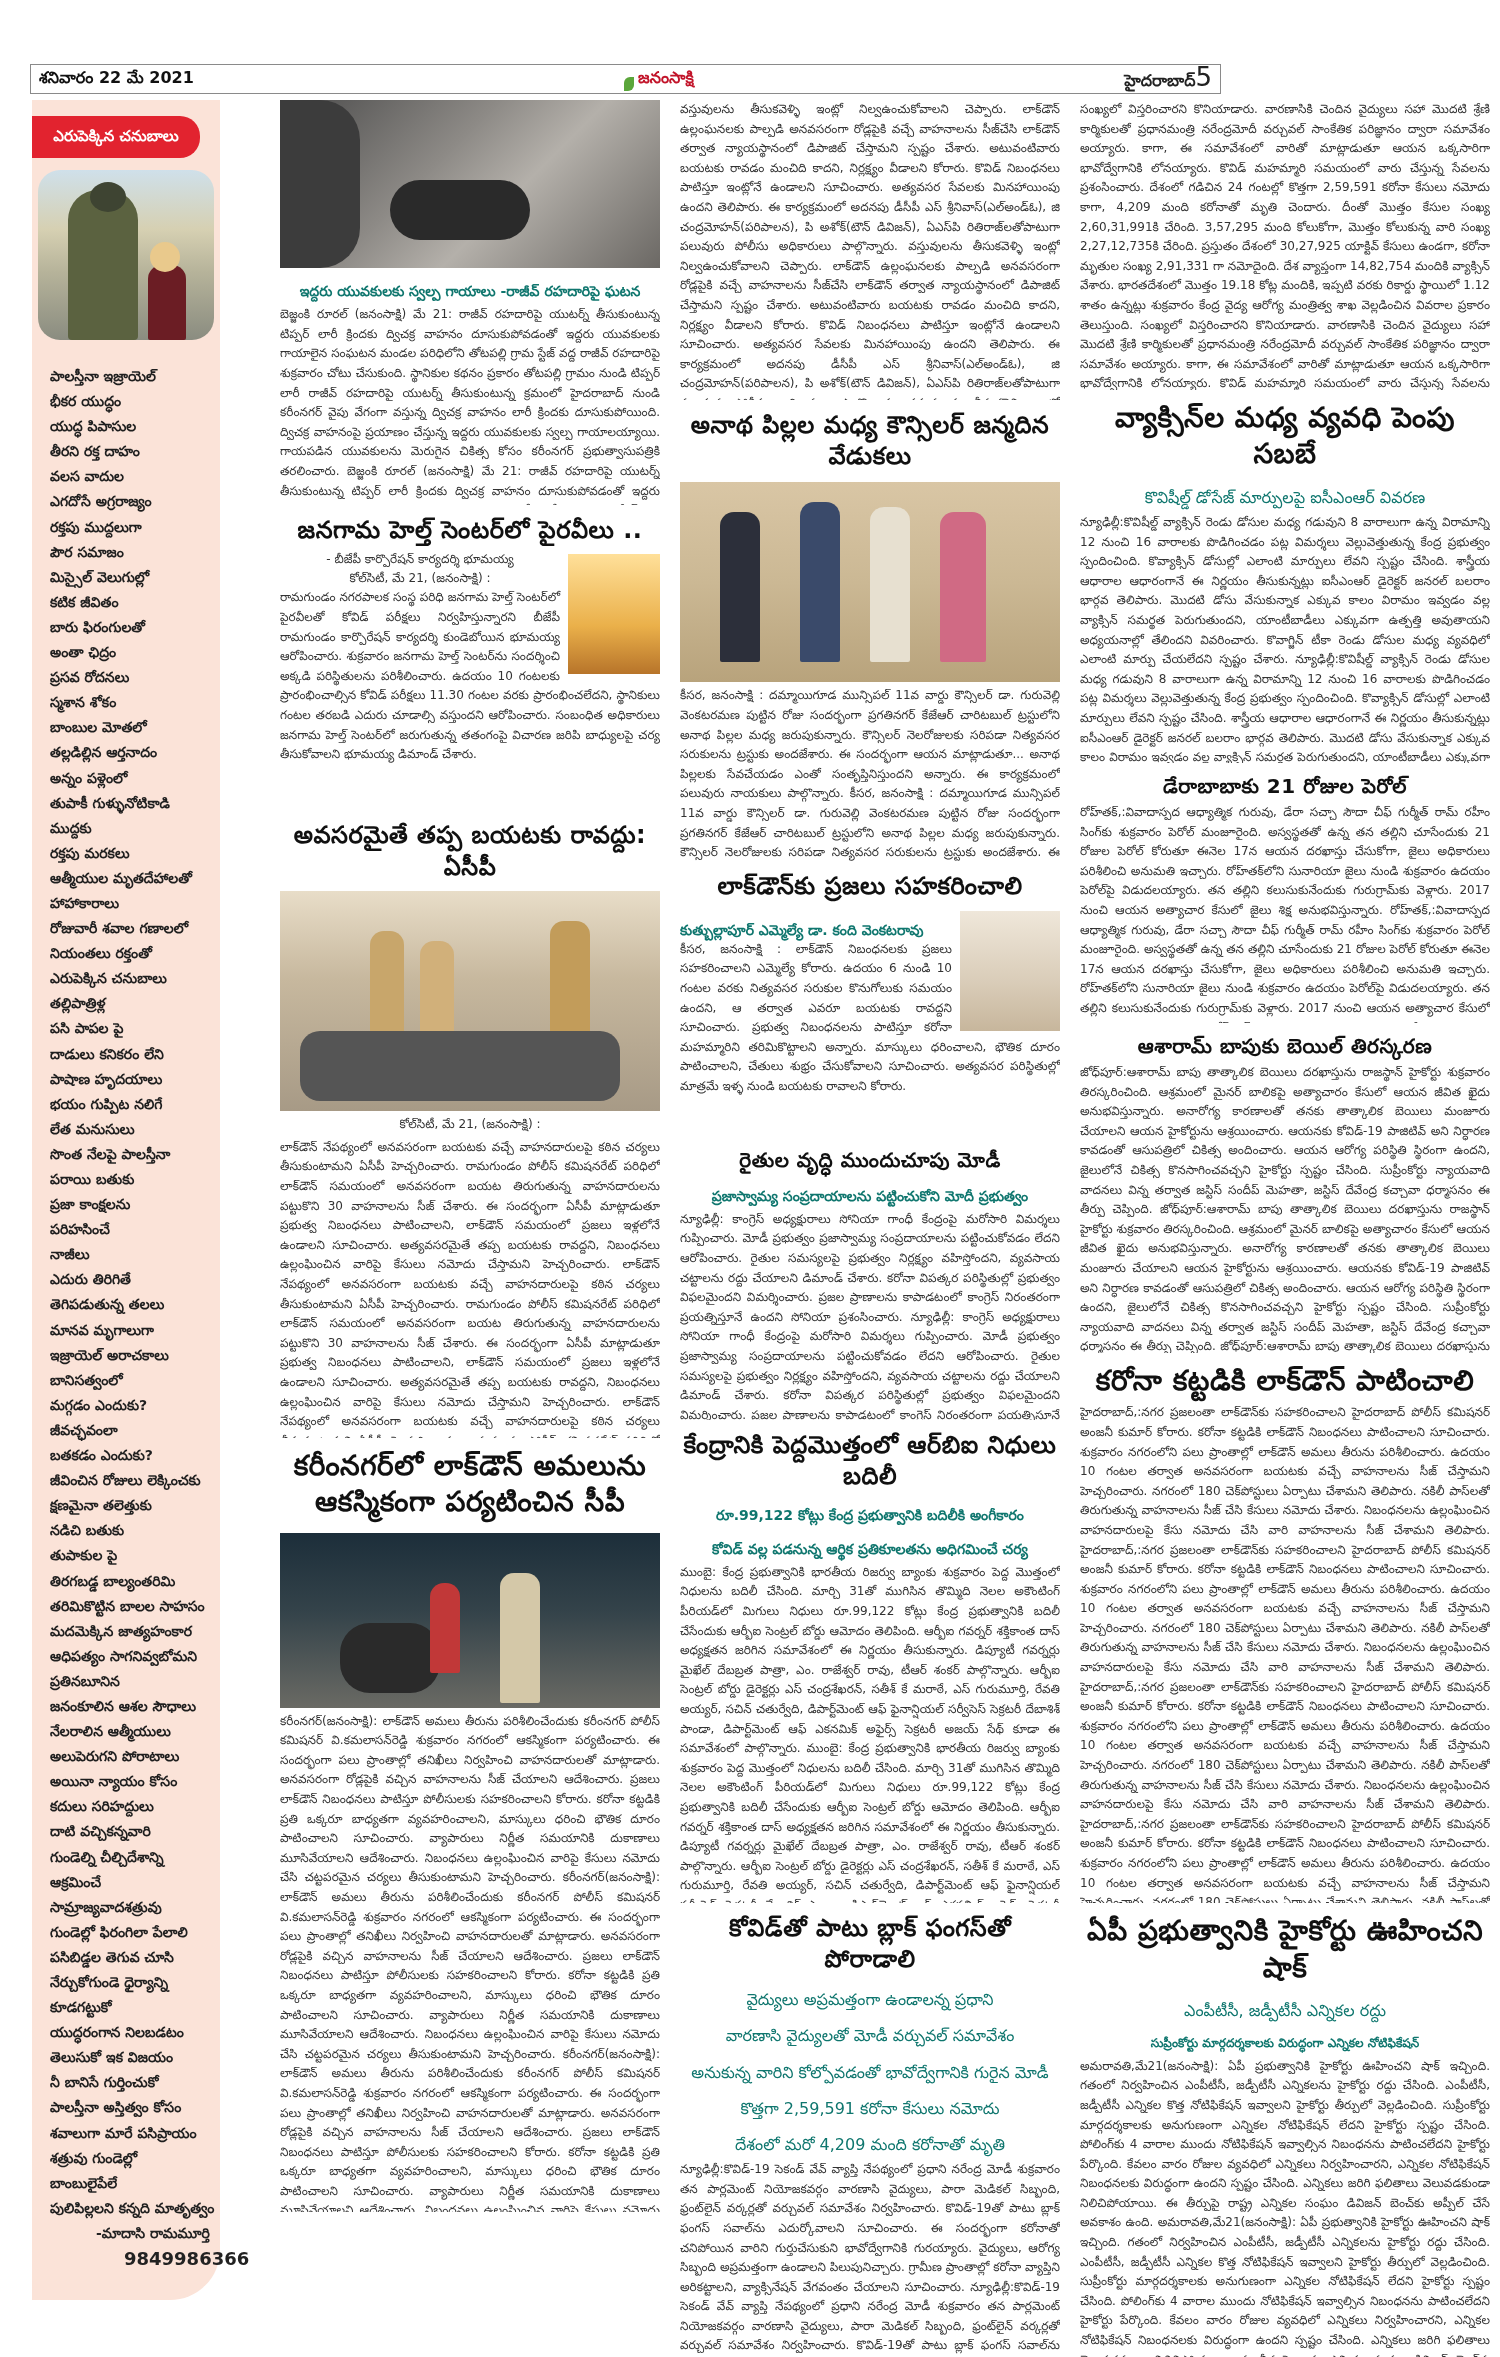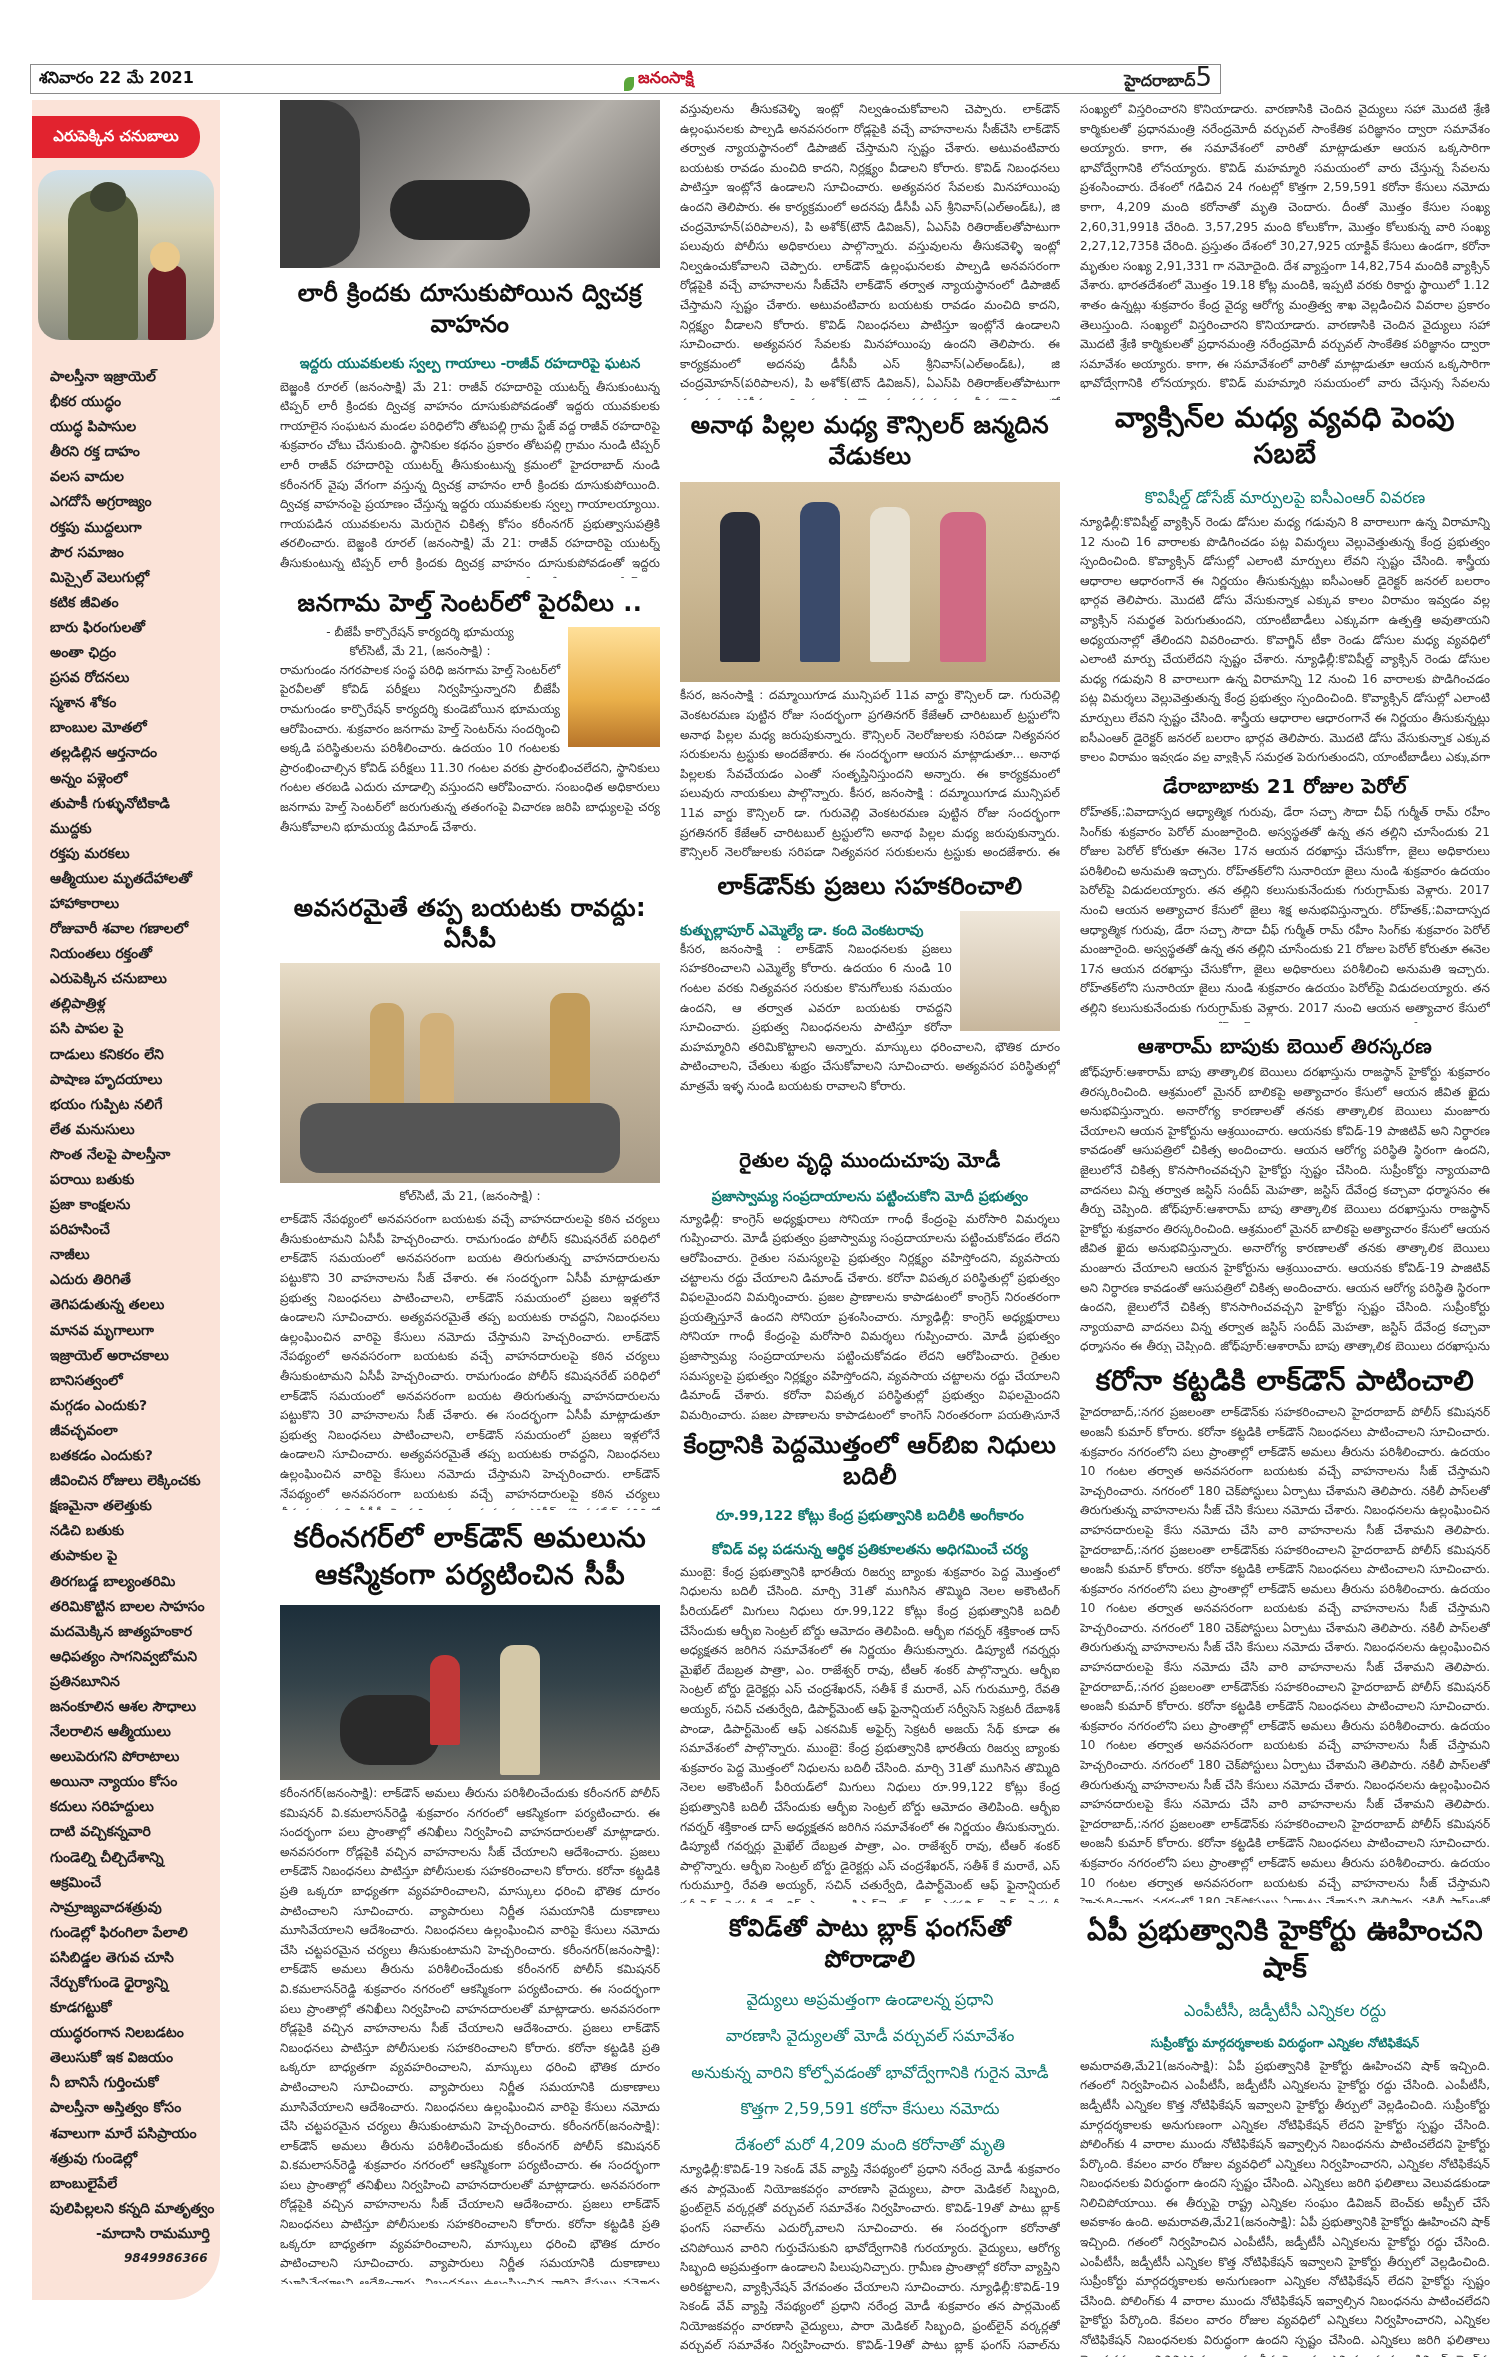--- a/index.html
+++ b/index.html
@@ -33,21 +33,21 @@
     background: linear-gradient(180deg, #cfe0ea 0%, #d6d0b2 35%, #b6b39a 60%, #8a8c80 100%);
     position: relative; overflow: hidden;
   }
   .poem-photo .soldier { position: absolute; left: 30px; top: 20px; width: 70px; height: 150px; background: #5b6240; border-radius: 30px 30px 4px 4px; }
   .poem-photo .helmet { position: absolute; left: 52px; top: 12px; width: 36px; height: 30px; background: #3e4432; border-radius: 50%; }
   .poem-photo .child { position: absolute; left: 110px; top: 95px; width: 38px; height: 75px; background: #6b1d24; border-radius: 14px 14px 2px 2px; }
   .poem-photo .child-head { position: absolute; left: 112px; top: 72px; width: 30px; height: 30px; background: #e9c98c; border-radius: 50%; }
   .poem-lines { padding: 24px 0 0 18px; }
   .poem-lines div { font-size: 14px; line-height: 25.1px; font-weight: bold; color: #1e1e1e; white-space: nowrap; }
   .poem-author { padding-left: 64px; font-size: 14px; font-weight: bold; margin-top: 0; line-height: 25px; }
-  .poem-phone { padding-left: 92px; font-size: 12px; font-weight: bold; line-height: 25px; font-style: italic; }
+  .poem-phone { padding-left: 92px; font-size: 18px; font-weight: bold; line-height: 25px; }
 
   
   .col { position: absolute; top: 100px; }
   .col1 { left: 280px; width: 380px; }
   .col2 { left: 680px; width: 380px; }
   .col3 { left: 1080px; width: 410px; }
 
   .photo { background: #8a8580; position: relative; overflow: hidden; }
   .photo.crash { height: 168px; background: linear-gradient(135deg, #4a4a4a 0%, #8d8a86 40%, #b4b0aa 60%, #6b6864 100%); }
   .photo.crash .tyre { position: absolute; left: 0; top: 0; width: 80px; height: 168px; background: #3c3c3c; border-radius: 0 40px 40px 0; }
@@ -171,21 +171,20 @@
     </div>
   <div class="poem-author">-మాదాసి రామమూర్తి</div>
   <div class="poem-phone">9849986366</div>
 </div>
 
 <div class="col col1">
   <div class="photo crash">
     <div class="tyre"></div>
     <div class="bike"></div>
   </div>
-  <div class="headline">లారీ క్రిందకు దూసుకుపోయిన ద్విచక్ర వాహనం</div>
   <div class="subhead">ఇద్దరు యువకులకు స్వల్ప గాయాలు -రాజీవ్ రహదారిపై ఘటన</div>
   <div class="body" style="height:200px">బెజ్జంకి రూరల్ (జనంసాక్షి) మే 21: రాజీవ్ రహదారిపై యుటర్న్ తీసుకుంటున్న టిప్పర్ లారీ క్రిందకు ద్విచక్ర వాహనం దూసుకుపోవడంతో ఇద్దరు యువకులకు గాయాలైన సంఘటన మండల పరిధిలోని తోటపల్లి గ్రామ స్టేజ్ వద్ద రాజీవ్ రహదారిపై శుక్రవారం చోటు చేసుకుంది. స్థానికుల కథనం ప్రకారం తోటపల్లి గ్రామం నుండి టిప్పర్ లారీ రాజీవ్ రహదారిపై యుటర్న్ తీసుకుంటున్న క్రమంలో హైదరాబాద్ నుండి కరీంనగర్ వైపు వేగంగా వస్తున్న ద్విచక్ర వాహనం లారీ క్రిందకు దూసుకుపోయింది. ద్విచక్ర వాహనంపై ప్రయాణం చేస్తున్న ఇద్దరు యువకులకు స్వల్ప గాయాలయ్యాయి. గాయపడిన యువకులను మెరుగైన చికిత్స కోసం కరీంనగర్ ప్రభుత్వాసుపత్రికి తరలించారు. బెజ్జంకి రూరల్ (జనంసాక్షి) మే 21: రాజీవ్ రహదారిపై యుటర్న్ తీసుకుంటున్న టిప్పర్ లారీ క్రిందకు ద్విచక్ర వాహనం దూసుకుపోవడంతో ఇద్దరు యువకులకు గాయాలైన సంఘటన మండల పరిధిలోని తోటపల్లి గ్రామ స్టేజ్ వద్ద రాజీవ్ రహదారిపై శుక్రవారం చోటు చేసుకుంది. స్థానికుల కథనం ప్రకారం తోటపల్లి గ్రామం నుండి టిప్పర్ లారీ రాజీవ్ రహదారిపై యుటర్న్ తీసుకుంటున్న క్రమంలో హైదరాబాద్ నుండి కరీంనగర్ వైపు వేగంగా వస్తున్న ద్విచక్ర వాహనం లారీ క్రిందకు దూసుకుపోయింది. ద్విచక్ర వాహనంపై ప్రయాణం చేస్తున్న ఇద్దరు యువకులకు స్వల్ప గాయాలయ్యాయి. గాయపడిన యువకులను మెరుగైన చికిత్స కోసం కరీంనగర్ ప్రభుత్వాసుపత్రికి తరలించారు. బెజ్జంకి రూరల్ (జనంసాక్షి) మే 21: రాజీవ్ రహదారిపై యుటర్న్ తీసుకుంటున్న టిప్పర్ లారీ క్రిందకు ద్విచక్ర వాహనం దూసుకుపోవడంతో ఇద్దరు యువకులకు గాయాలైన సంఘటన మండల పరిధిలోని తోటపల్లి గ్రామ స్టేజ్ వద్ద రాజీవ్ రహదారిపై శుక్రవారం చోటు చేసుకుంది. స్థానికుల కథనం ప్రకారం తోటపల్లి గ్రామం నుండి టిప్పర్ లారీ రాజీవ్ రహదారిపై యుటర్న్ తీసుకుంటున్న క్రమంలో హైదరాబాద్ నుండి కరీంనగర్ వైపు వేగంగా వస్తున్న ద్విచక్ర వాహనం లారీ క్రిందకు దూసుకుపోయింది. ద్విచక్ర వాహనంపై ప్రయాణం చేస్తున్న ఇద్దరు యువకులకు స్వల్ప గాయాలయ్యాయి. గాయపడిన యువకులను మెరుగైన చికిత్స కోసం కరీంనగర్ ప్రభుత్వాసుపత్రికి తరలించారు. బెజ్జంకి రూరల్ (జనంసాక్షి) మే 21: రాజీవ్ రహదారిపై యుటర్న్ తీసుకుంటున్న టిప్పర్ లారీ క్రిందకు ద్విచక్ర వాహనం దూసుకుపోవడంతో ఇద్దరు యువకులకు గాయాలైన సంఘటన మండల పరిధిలోని తోటపల్లి గ్రామ స్టేజ్ వద్ద రాజీవ్ రహదారిపై శుక్రవారం చోటు చేసుకుంది. స్థానికుల కథనం ప్రకారం తోటపల్లి గ్రామం నుండి టిప్పర్ లారీ రాజీవ్ రహదారిపై యుటర్న్ తీసుకుంటున్న క్రమంలో హైదరాబాద్ నుండి కరీంనగర్ వైపు వేగంగా వస్తున్న ద్విచక్ర వాహనం లారీ క్రిందకు దూసుకుపోయింది. ద్విచక్ర వాహనంపై ప్రయాణం చేస్తున్న ఇద్దరు యువకులకు స్వల్ప గాయాలయ్యాయి. గాయపడిన యువకులను మెరుగైన చికిత్స కోసం కరీంనగర్ ప్రభుత్వాసుపత్రికి తరలించారు. బెజ్జంకి రూరల్ (జనంసాక్షి) మే 21: రాజీవ్ రహదారిపై యుటర్న్ తీసుకుంటున్న టిప్పర్ లారీ క్రిందకు ద్విచక్ర వాహనం దూసుకుపోవడంతో ఇద్దరు యువకులకు గాయాలైన సంఘటన మండల పరిధిలోని తోటపల్లి గ్రామ స్టేజ్ వద్ద రాజీవ్ రహదారిపై శుక్రవారం చోటు చేసుకుంది. స్థానికుల కథనం ప్రకారం తోటపల్లి గ్రామం నుండి టిప్పర్ లారీ రాజీవ్ రహదారిపై యుటర్న్ తీసుకుంటున్న క్రమంలో హైదరాబాద్ నుండి కరీంనగర్ వైపు వేగంగా వస్తున్న ద్విచక్ర వాహనం లారీ క్రిందకు దూసుకుపోయింది. ద్విచక్ర వాహనంపై ప్రయాణం చేస్తున్న ఇద్దరు యువకులకు స్వల్ప గాయాలయ్యాయి. గాయపడిన యువకులను మెరుగైన చికిత్స కోసం కరీంనగర్ ప్రభుత్వాసుపత్రికి తరలించారు.</div>
 
   <div class="headline">జనగామ హెల్త్ సెంటర్‌లో పైరవీలు ..</div>
   <div class="body" style="height:260px">
     <div class="photo mla"></div>
     <div class="byline">- బీజేపీ కార్పొరేషన్ కార్యదర్శి భూమయ్య</div>
     <div class="byline">కోల్‌సిటీ, మే 21, (జనంసాక్షి) :</div>
     <span>రామగుండం నగరపాలక సంస్థ పరిధి జనగామ హెల్త్ సెంటర్‌లో పైరవీలతో కోవిడ్ పరీక్షలు నిర్వహిస్తున్నారని బీజేపీ రామగుండం కార్పొరేషన్ కార్యదర్శి కుండెబోయిన భూమయ్య ఆరోపించారు. శుక్రవారం జనగామ హెల్త్ సెంటర్‌ను సందర్శించి అక్కడి పరిస్థితులను పరిశీలించారు. ఉదయం 10 గంటలకు ప్రారంభించాల్సిన కోవిడ్ పరీక్షలు 11.30 గంటల వరకు ప్రారంభించలేదని, స్థానికులు గంటల తరబడి ఎదురు చూడాల్సి వస్తుందని ఆరోపించారు. సంబంధిత అధికారులు జనగామ హెల్త్ సెంటర్‌లో జరుగుతున్న తతంగంపై విచారణ జరిపి బాధ్యులపై చర్య తీసుకోవాలని భూమయ్య డిమాండ్ చేశారు.</span>
   </div>

